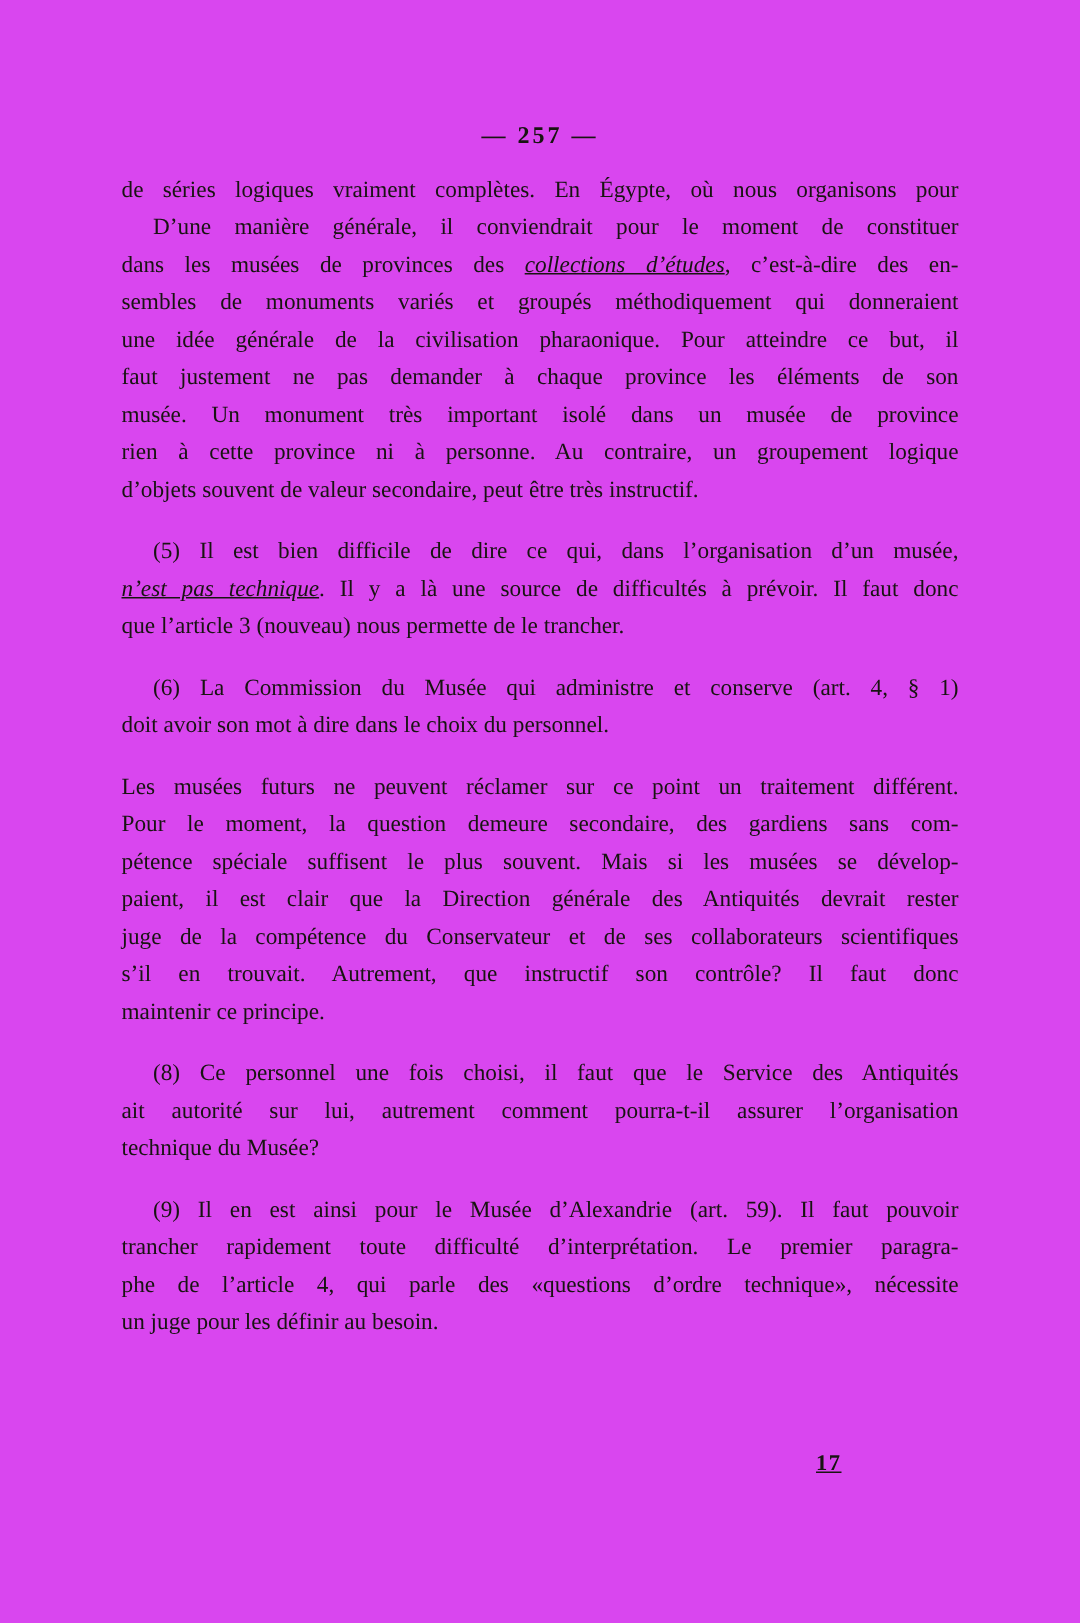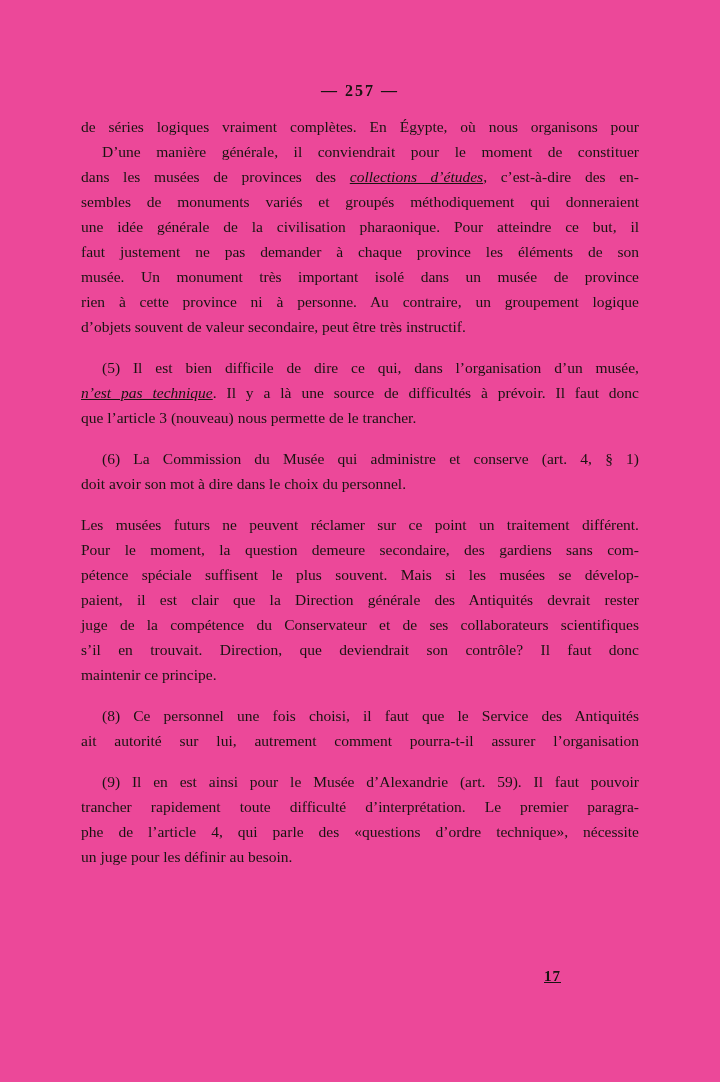--- a/index.html
+++ b/index.html
@@ -1,20 +1,20 @@
 <!DOCTYPE html>
 <html><head>
 <meta charset="utf-8">
 <style>
   html,body{margin:0;padding:0;background:#e9e9e9;}
   .page{
     position:relative;
     width:720px;height:1082px;
     margin:0 auto;
-    background:#ec4899;
+    background:#d946ef;
     font-family:"Liberation Serif","DejaVu Serif",serif;
     color:#181411;
     overflow:hidden;
   }
   .page-number{
     position:absolute;top:82px;left:0;width:720px;
     text-align:center;font-size:16px;letter-spacing:2px;
     font-weight:600;
   }
   .text-block{
@@ -64,26 +64,27 @@
       <div class="para gap">
         <div class="line first-indent">(6) La Commission du Musée qui administre et conserve (art. 4, § 1)</div>
         <div class="line last">doit avoir son mot à dire dans le choix du personnel.</div>
       </div>
       <div class="para gap">
         <div class="line">Les musées futurs ne peuvent réclamer sur ce point un traitement différent.</div>
         <div class="line">Pour le moment, la question demeure secondaire, des gardiens sans com-</div>
         <div class="line">pétence spéciale suffisent le plus souvent. Mais si les musées se dévelop-</div>
         <div class="line">paient, il est clair que la Direction générale des Antiquités devrait rester</div>
         <div class="line">juge de la compétence du Conservateur et de ses collaborateurs scientifiques</div>
-        <div class="line">s’il en trouvait. Direction, que deviendrait son contrôle? Il faut donc</div>
+        <div class="line">s’il en trouvait. Autrement, que instructif son contrôle? Il faut donc</div>
         <div class="line last">maintenir ce principe.</div>
       </div>
       <div class="para gap">
         <div class="line first-indent">(8) Ce personnel une fois choisi, il faut que le Service des Antiquités</div>
         <div class="line">ait autorité sur lui, autrement comment pourra-t-il assurer l’organisation</div>
+        <div class="line last">technique du Musée?</div>
       </div>
       <div class="para gap">
         <div class="line first-indent">(9) Il en est ainsi pour le Musée d’Alexandrie (art. 59). Il faut pouvoir</div>
         <div class="line">trancher rapidement toute difficulté d’interprétation. Le premier paragra-</div>
         <div class="line">phe de l’article 4, qui parle des «questions d’ordre technique», nécessite</div>
         <div class="line last">un juge pour les définir au besoin.</div>
       </div>
     </div>
 
   <div class="signature">17</div>

